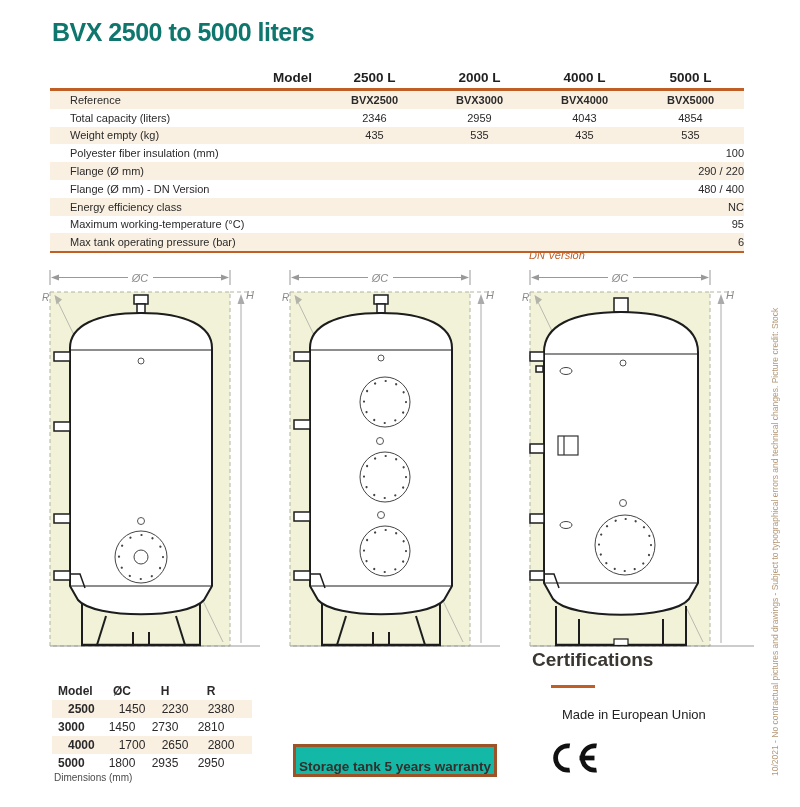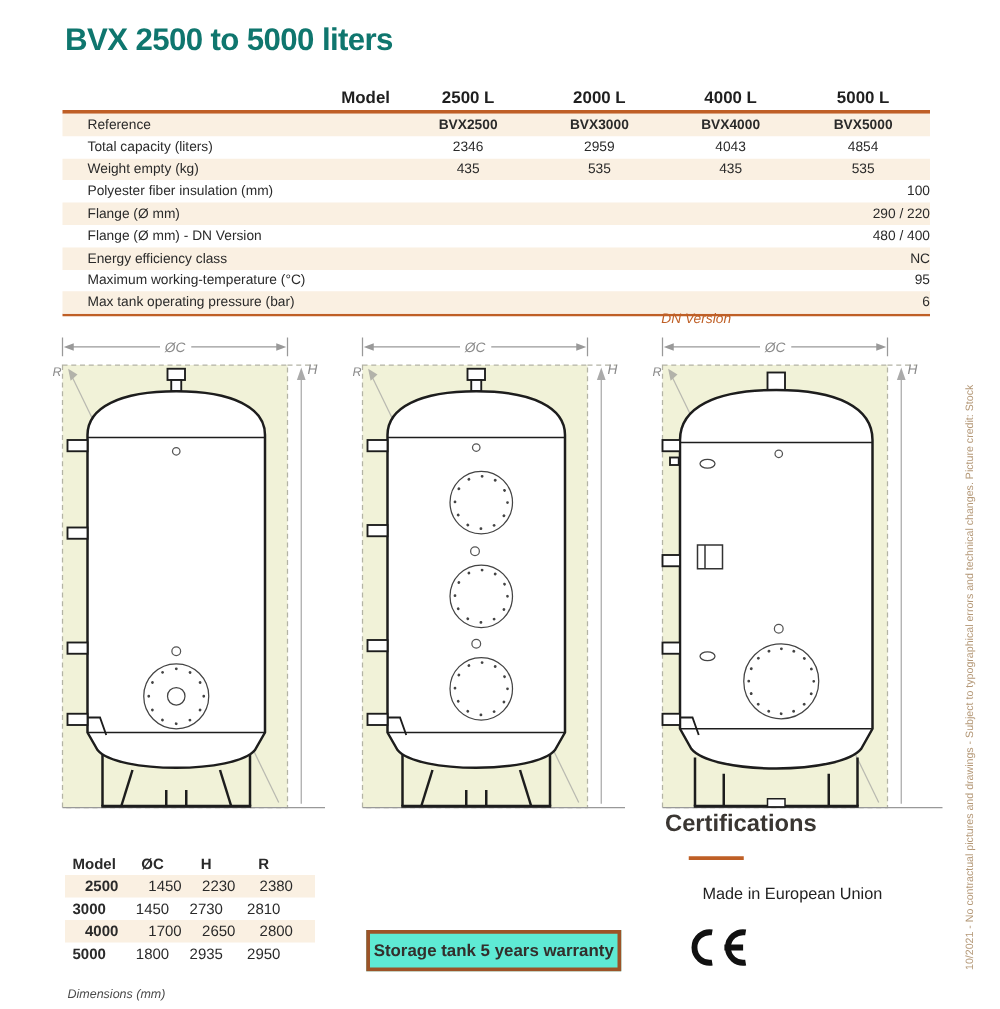--- a/index.html
+++ b/index.html
@@ -27,25 +27,25 @@
   .diag{position:absolute;top:268px;}
   .d1{left:42px;} .d2{left:282px;} .d3{left:522px;}
   
   .dims{position:absolute;left:52px;top:682px;width:200px;font-size:12px;}
   .dims-row{display:grid;grid-template-columns:48px 44px 42px 50px;height:18px;align-items:center;}
   .dims-row.hdr{font-weight:bold;}
   .dims-row.striped{background:#faf0e2;padding-left:10px;}
   .dims-row .c0{padding-left:6px;font-weight:bold;}
   .dims-row.hdr .c0{padding-left:6px;}
   .dims-row .c{text-align:center;}
-  .dims-note{margin-top:18px;padding-left:2px;font-style:italic;font-size:10px;color:#4a4a4a;}
+  .dims-note{margin-top:0;padding-left:2px;font-size:10px;color:#4a4a4a;}
   
   .warranty{position:absolute;left:293px;top:744px;width:198px;height:27px;
-            border:3px solid var(--warranty-border);background:#5eead4;
-            display:flex;align-items:center;justify-content:center;
+            border:3px solid var(--warranty-border);background:#14b8a6;
+            display:flex;align-items:flex-end;justify-content:center;
             font-size:13.5px;font-weight:bold;color:#332f2c;}
   
   .cert-h{position:absolute;left:532px;top:649px;font-size:19px;font-weight:bold;color:#3a3632;}
   .cert-underline{position:absolute;left:551px;top:685px;width:44px;height:3px;background:var(--accent);}
   .made-in{position:absolute;left:550px;top:707px;font-size:13px;color:#222;margin-left:12px;}
   .ce{position:absolute;left:548px;top:738px;}
   
   .vfooter{position:absolute;left:770px;top:776px;transform:rotate(-90deg);
            transform-origin:0 0;white-space:nowrap;font-size:8.5px;color:#b49877;}
   svg text{font-family:"Liberation Sans",sans-serif;}

